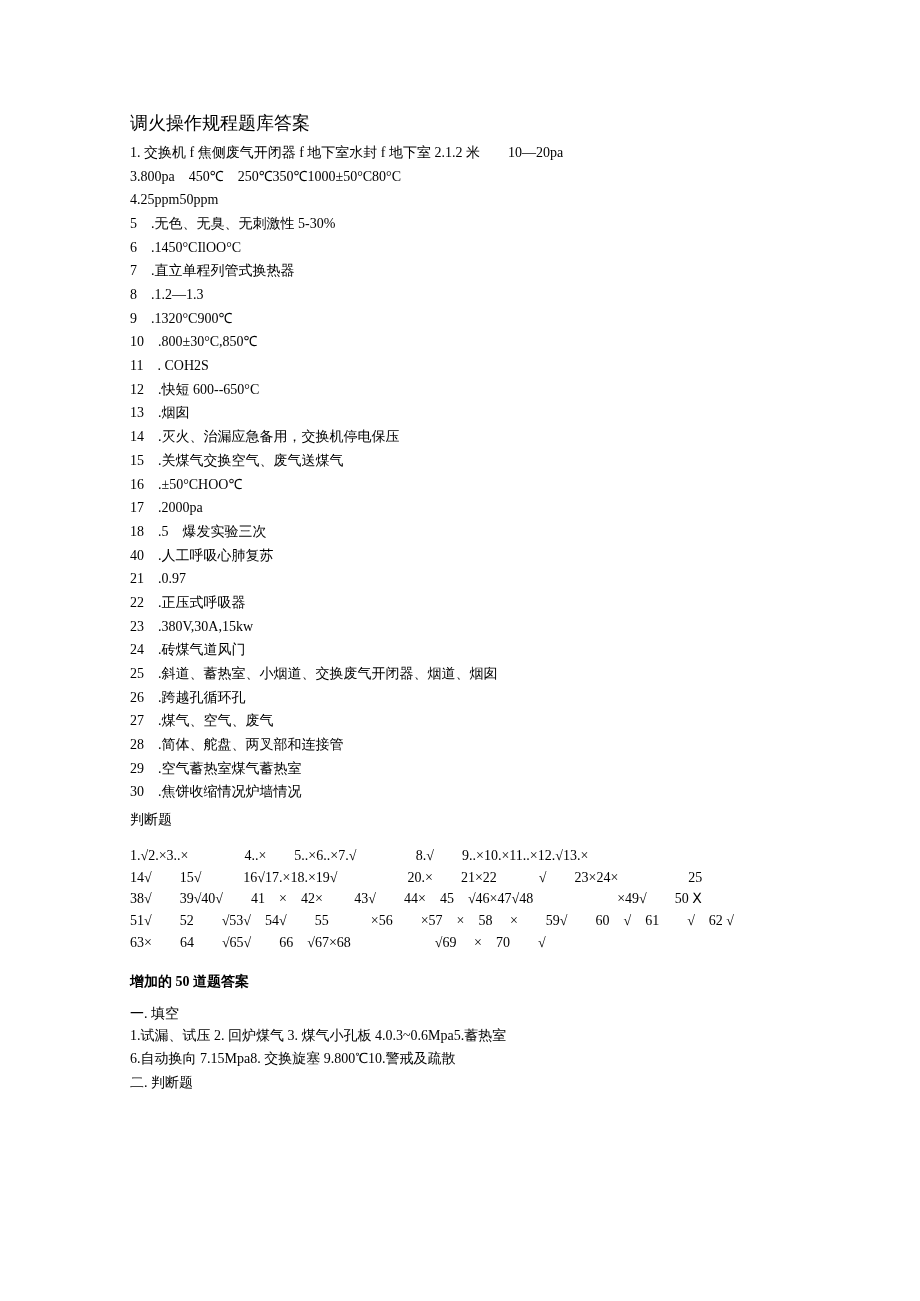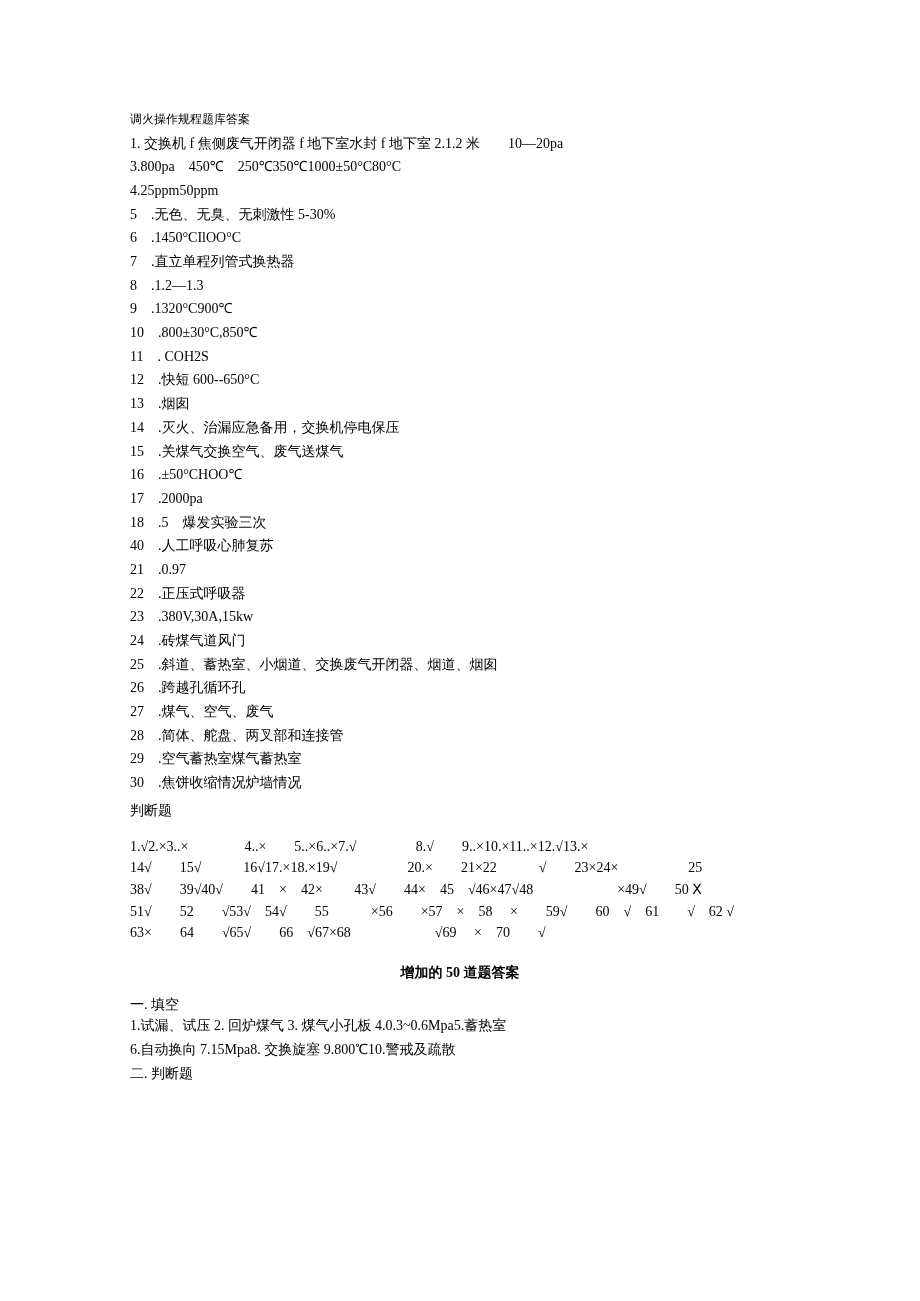--- a/index.html
+++ b/index.html
@@ -9,36 +9,35 @@
     font-family: "SimSun", "Songti SC", serif;
     font-size: 14px;
     color: #000;
     width: 920px;
     line-height: 1.55;
   }
   .page {
     padding: 110px 130px 60px 130px;
   }
   .title {
-    font-size: 12px;
+    font-size: 18px;
     margin-bottom: 4px;
   }
   .item {
     margin-bottom: 2px;
   }
   .section-label {
     font-weight: normal;
     margin-top: 6px;
   }
   .judgment-block {
     margin-top: 14px;
     line-height: 1.55;
   }
   .added-title {
-    text-align: center;
     font-weight: bold;
     margin-top: 18px;
     margin-bottom: 10px;
   }
 </style>
 </head>
 <body>
 
 <div class="page">
 

